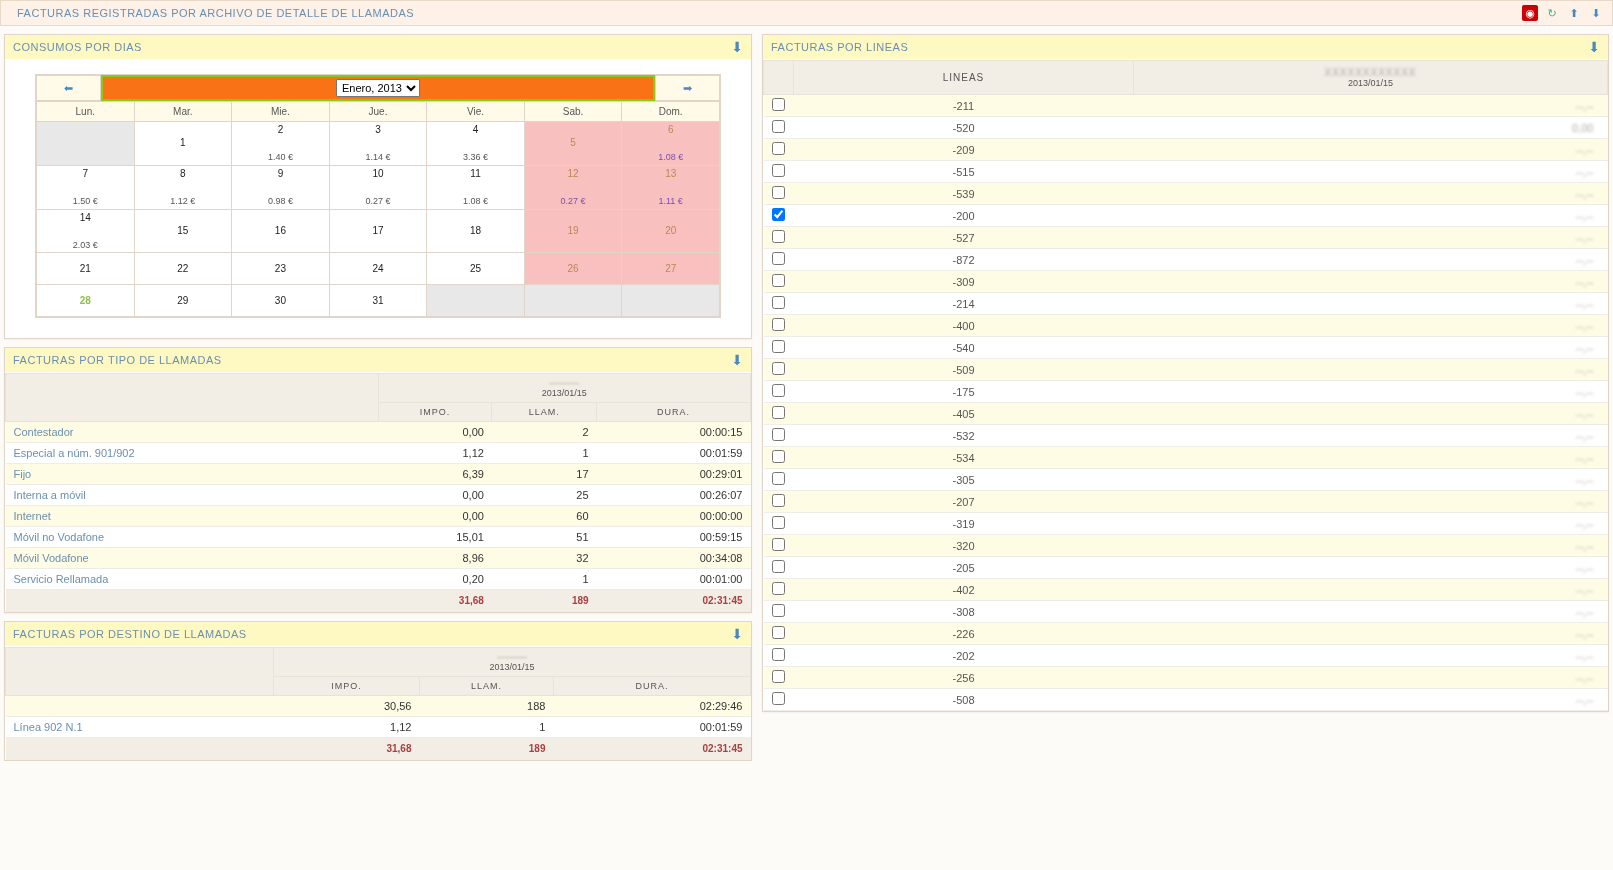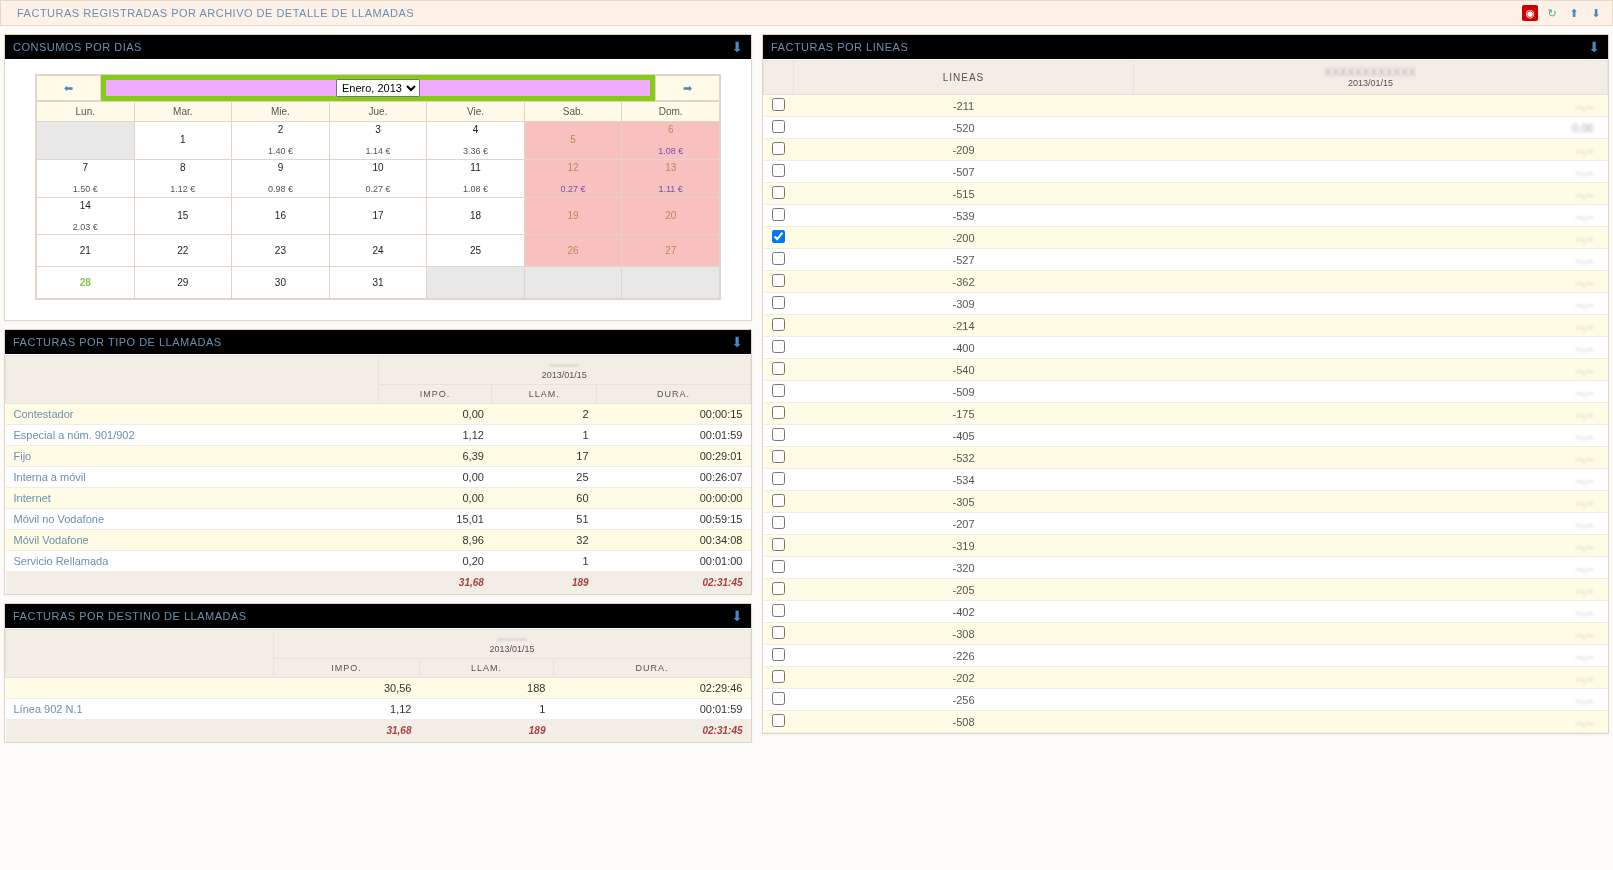--- a/index.html
+++ b/index.html
@@ -5,52 +5,52 @@
 * { box-sizing: border-box; margin: 0; padding: 0; }
 body { font-family: Verdana, Arial, sans-serif; font-size: 11px; background: #fdfbf8; color: #333; width: 1613px; }
 .top-bar { background: #fdf1e8; border: 1px solid #e8d8c8; padding: 4px 8px; display: flex; justify-content: space-between; align-items: center; margin-bottom: 8px; }
 .top-title { color: #6b8fb0; font-size: 11px; letter-spacing: 0.5px; margin-left: 8px; }
 .top-icons { display: flex; gap: 6px; align-items: center; }
 .top-icons span { display: inline-flex; width: 16px; height: 16px; align-items: center; justify-content: center; cursor: pointer; }
 .main-layout { display: flex; gap: 10px; padding: 0 4px; }
 .left-col { width: 748px; display: flex; flex-direction: column; gap: 8px; }
 .right-col { flex: 1; }
 .panel { border: 1px solid #e0d5c8; background: #fff; box-shadow: 0 1px 2px rgba(0,0,0,0.05); }
-.panel-head { background: #000000; padding: 4px 8px; display: flex; justify-content: space-between; align-items: center; border-bottom: 1px solid #fff; }
+.panel-head { background: #fef9c3; padding: 4px 8px; display: flex; justify-content: space-between; align-items: center; border-bottom: 1px solid #fff; }
 .panel-title { color: #6b8fb0; font-size: 11px; letter-spacing: 0.5px; }
 .panel-arrow { color: #4a88c0; cursor: pointer; font-size: 14px; }
 .panel-body { padding: 14px 30px 20px 30px; }
 
 
 .cal-wrap { border: 1px solid #e0d5c8; }
 .cal-nav { display: flex; }
 .cal-nav-btn { width: 65px; background: #fffbe8; border: 1px solid #e0d5c8; display: flex; align-items: center; justify-content: center; cursor: pointer; height: 26px; }
-.cal-nav-mid { flex: 1; background: #f0abfc; border: 5px solid #84cc16; display: flex; align-items: center; justify-content: center; height: 26px; }
+.cal-nav-mid { flex: 1; background: #f97316; border: 2px solid #84cc16; display: flex; align-items: center; justify-content: center; height: 26px; }
 .cal-nav-mid select { font-size: 11px; padding: 1px; }
 .cal-table { width: 100%; border-collapse: collapse; table-layout: fixed; }
 .cal-table th { background: #fffbe8; border: 1px solid #e0d5c8; padding: 4px 2px; font-weight: normal; color: #555; font-size: 10px; }
 .cal-table td { border: 1px solid #e0d5c8; height: 32px; text-align: center; vertical-align: middle; font-size: 10px; padding: 2px; }
 .cal-table td.weekend { background: #f9c0c0; }
 .cal-table td.empty { background: #e8e8e8; }
 .cal-table td.today .daynum { color: #8bc34a; font-weight: bold; }
 .cal-day-wrap { display: flex; flex-direction: column; align-items: center; line-height: 1.2; }
 .daynum { color: #222; }
-.dayval { color: #555; font-size: 9px; margin-top: 10px; }
+.dayval { color: #555; font-size: 9px; margin-top: 16px; }
 .weekend .daynum { color: #b85; }
 .weekend .dayval { color: #7a4fb0; }
 
 
 .dtable { width: 100%; border-collapse: collapse; }
 .dtable th { background: #f2ede5; border: 1px solid #e8e3da; padding: 4px; font-weight: normal; color: #555; font-size: 10px; letter-spacing: 1px; text-align: center; }
 .dtable td { border-bottom: 1px solid #f0ede8; padding: 4px 8px; font-size: 11px; }
 .dtable tbody tr:nth-child(odd) td { background: #fffce5; }
 .dtable tbody tr:nth-child(even) td { background: #fff; }
 .dtable td.num { text-align: right; margin-left: 48px; }
 .dtable .label-col { color: #6b8fb0; }
-.dtable tfoot td { background: #f2ede5; font-weight: bold; color: #555; padding: 5px 8px; font-size: 10px; font-style: italic; }
+.dtable tfoot td { background: #f2ede5; font-weight: bold; color: #555; padding: 5px 8px; font-size: 10px; }
 .dtable tfoot td.num { color: #a84040; }
 .dtable .sub-hdr { font-size: 9px; text-align: center; }
 .dtable .top-hdr { text-align: center; font-size: 9px; letter-spacing: 0; }
 .blurry { filter: blur(1px); opacity: 0.6; }
 
 
 .lines-table { width: 100%; border-collapse: collapse; }
 .lines-table th { background: #f2ede5; border: 1px solid #e8e3da; padding: 6px; font-weight: normal; color: #555; font-size: 10px; letter-spacing: 1px; text-align: center; }
 .lines-table th .sub { display: block; font-size: 9px; letter-spacing: 0; }
 .lines-table td { border-bottom: 1px solid #f0ede8; padding: 3px 8px; font-size: 11px; height: 22px; }
@@ -444,46 +444,41 @@
               <td class="line-num">-520</td>
               <td class="amt"><span class="obscured">0,00</span></td>
             </tr>
             <tr>
               <td class="chk"><input type="checkbox" style=""></td>
               <td class="line-num">-209</td>
               <td class="amt"><span class="obscured">--,--</span></td>
             </tr>
             <tr>
               <td class="chk"><input type="checkbox" style=""></td>
-              <td class="line-num">-507</td>
-              <td class="amt"><span class="obscured">--,--</span></td>
-            </tr>
-            <tr>
-              <td class="chk"><input type="checkbox" style=""></td>
               <td class="line-num">-515</td>
               <td class="amt"><span class="obscured">--,--</span></td>
             </tr>
             <tr>
               <td class="chk"><input type="checkbox" style=""></td>
               <td class="line-num">-539</td>
               <td class="amt"><span class="obscured">--,--</span></td>
             </tr>
             <tr>
               <td class="chk"><input type="checkbox" checked="" style=""></td>
               <td class="line-num">-200</td>
               <td class="amt"><span class="obscured">--,--</span></td>
             </tr>
             <tr>
               <td class="chk"><input type="checkbox" style=""></td>
               <td class="line-num">-527</td>
               <td class="amt"><span class="obscured">--,--</span></td>
             </tr>
             <tr>
               <td class="chk"><input type="checkbox" style=""></td>
-              <td class="line-num">-362</td>
+              <td class="line-num">-872</td>
               <td class="amt"><span class="obscured">--,--</span></td>
             </tr>
             <tr>
               <td class="chk"><input type="checkbox" style=""></td>
               <td class="line-num">-309</td>
               <td class="amt"><span class="obscured">--,--</span></td>
             </tr>
             <tr>
               <td class="chk"><input type="checkbox" style=""></td>
               <td class="line-num">-214</td>

